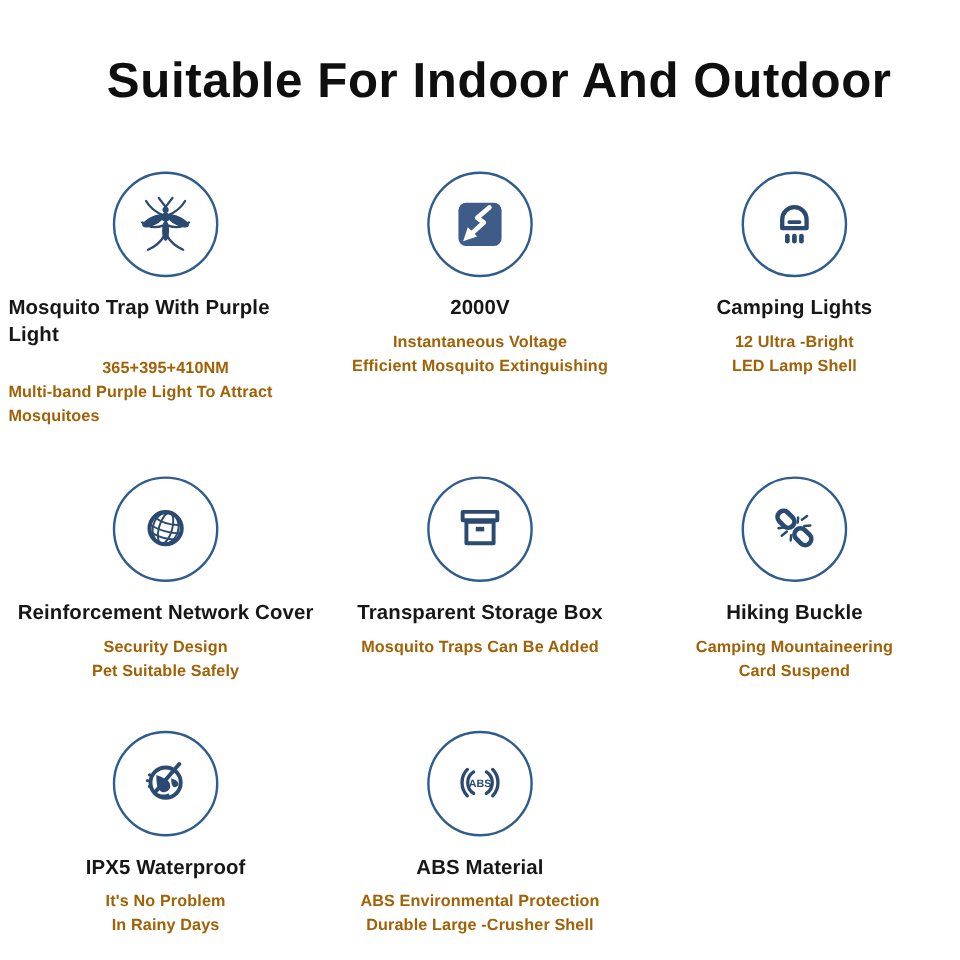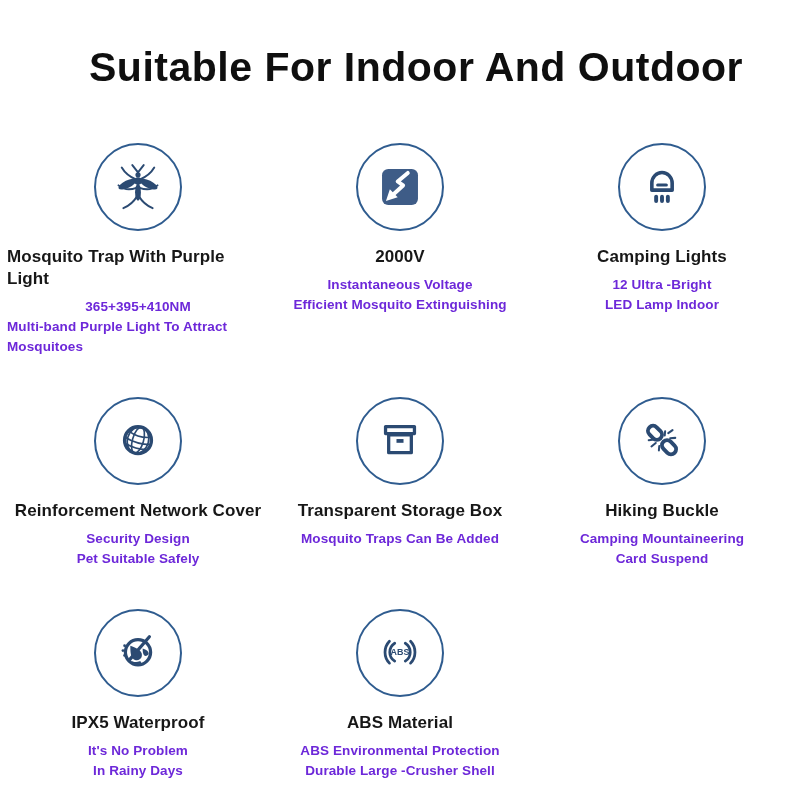--- a/index.html
+++ b/index.html
@@ -51,21 +51,21 @@
     font-size: 17px;
     font-weight: 700;
     color: #171717;
     line-height: 22px;
     margin-bottom: 7px;
     letter-spacing: 0.1px;
   }
   .feat-line {
     font-size: 13.5px;
     font-weight: 600;
-    color: #6d28d9;
+    color: #a16207;
     line-height: 20px;
     letter-spacing: 0.1px;
   }
 
   .ico { stroke: var(--icon, #2b4a72); fill: none; stroke-linecap: round; stroke-linejoin: round; }
   .ico-fill { fill: var(--icon, #2b4a72); stroke: none; }
   .abs-text { font-family: "Liberation Sans", sans-serif; font-weight: bold; font-size: 11px; fill: var(--icon, #2b4a72); }
 </style>
 </head>
 <body>
@@ -125,21 +125,21 @@
           </g>
           <g class="ico-fill">
             <rect x="22" y="42" width="5" height="10.5" rx="2.5"></rect>
             <rect x="29.5" y="42" width="5" height="10.5" rx="2.5"></rect>
             <rect x="37" y="42" width="5" height="10.5" rx="2.5"></rect>
           </g>
         </svg>
       </div>
       <h3 class="feat-title">Camping Lights</h3>
       <p class="feat-line">12 Ultra -Bright</p>
-      <p class="feat-line">LED Lamp Indoor</p>
+      <p class="feat-line">LED Lamp Shell</p>
     </div>
 
     <div class="cell">
       <div class="circle">
         <svg width="52" height="52" viewBox="0 0 64 64">
           <circle cx="32" cy="31" r="16.5" class="ico" stroke-width="4.2"></circle>
           <g class="ico" stroke-width="2" transform="rotate(16 32 31)">
             <ellipse cx="32" cy="31" rx="6.8" ry="16.3"></ellipse>
             <ellipse cx="32" cy="31" rx="13" ry="16.3"></ellipse>
             <path d="M18.5 23.5 Q32 28.5 45.5 23.5"></path>

